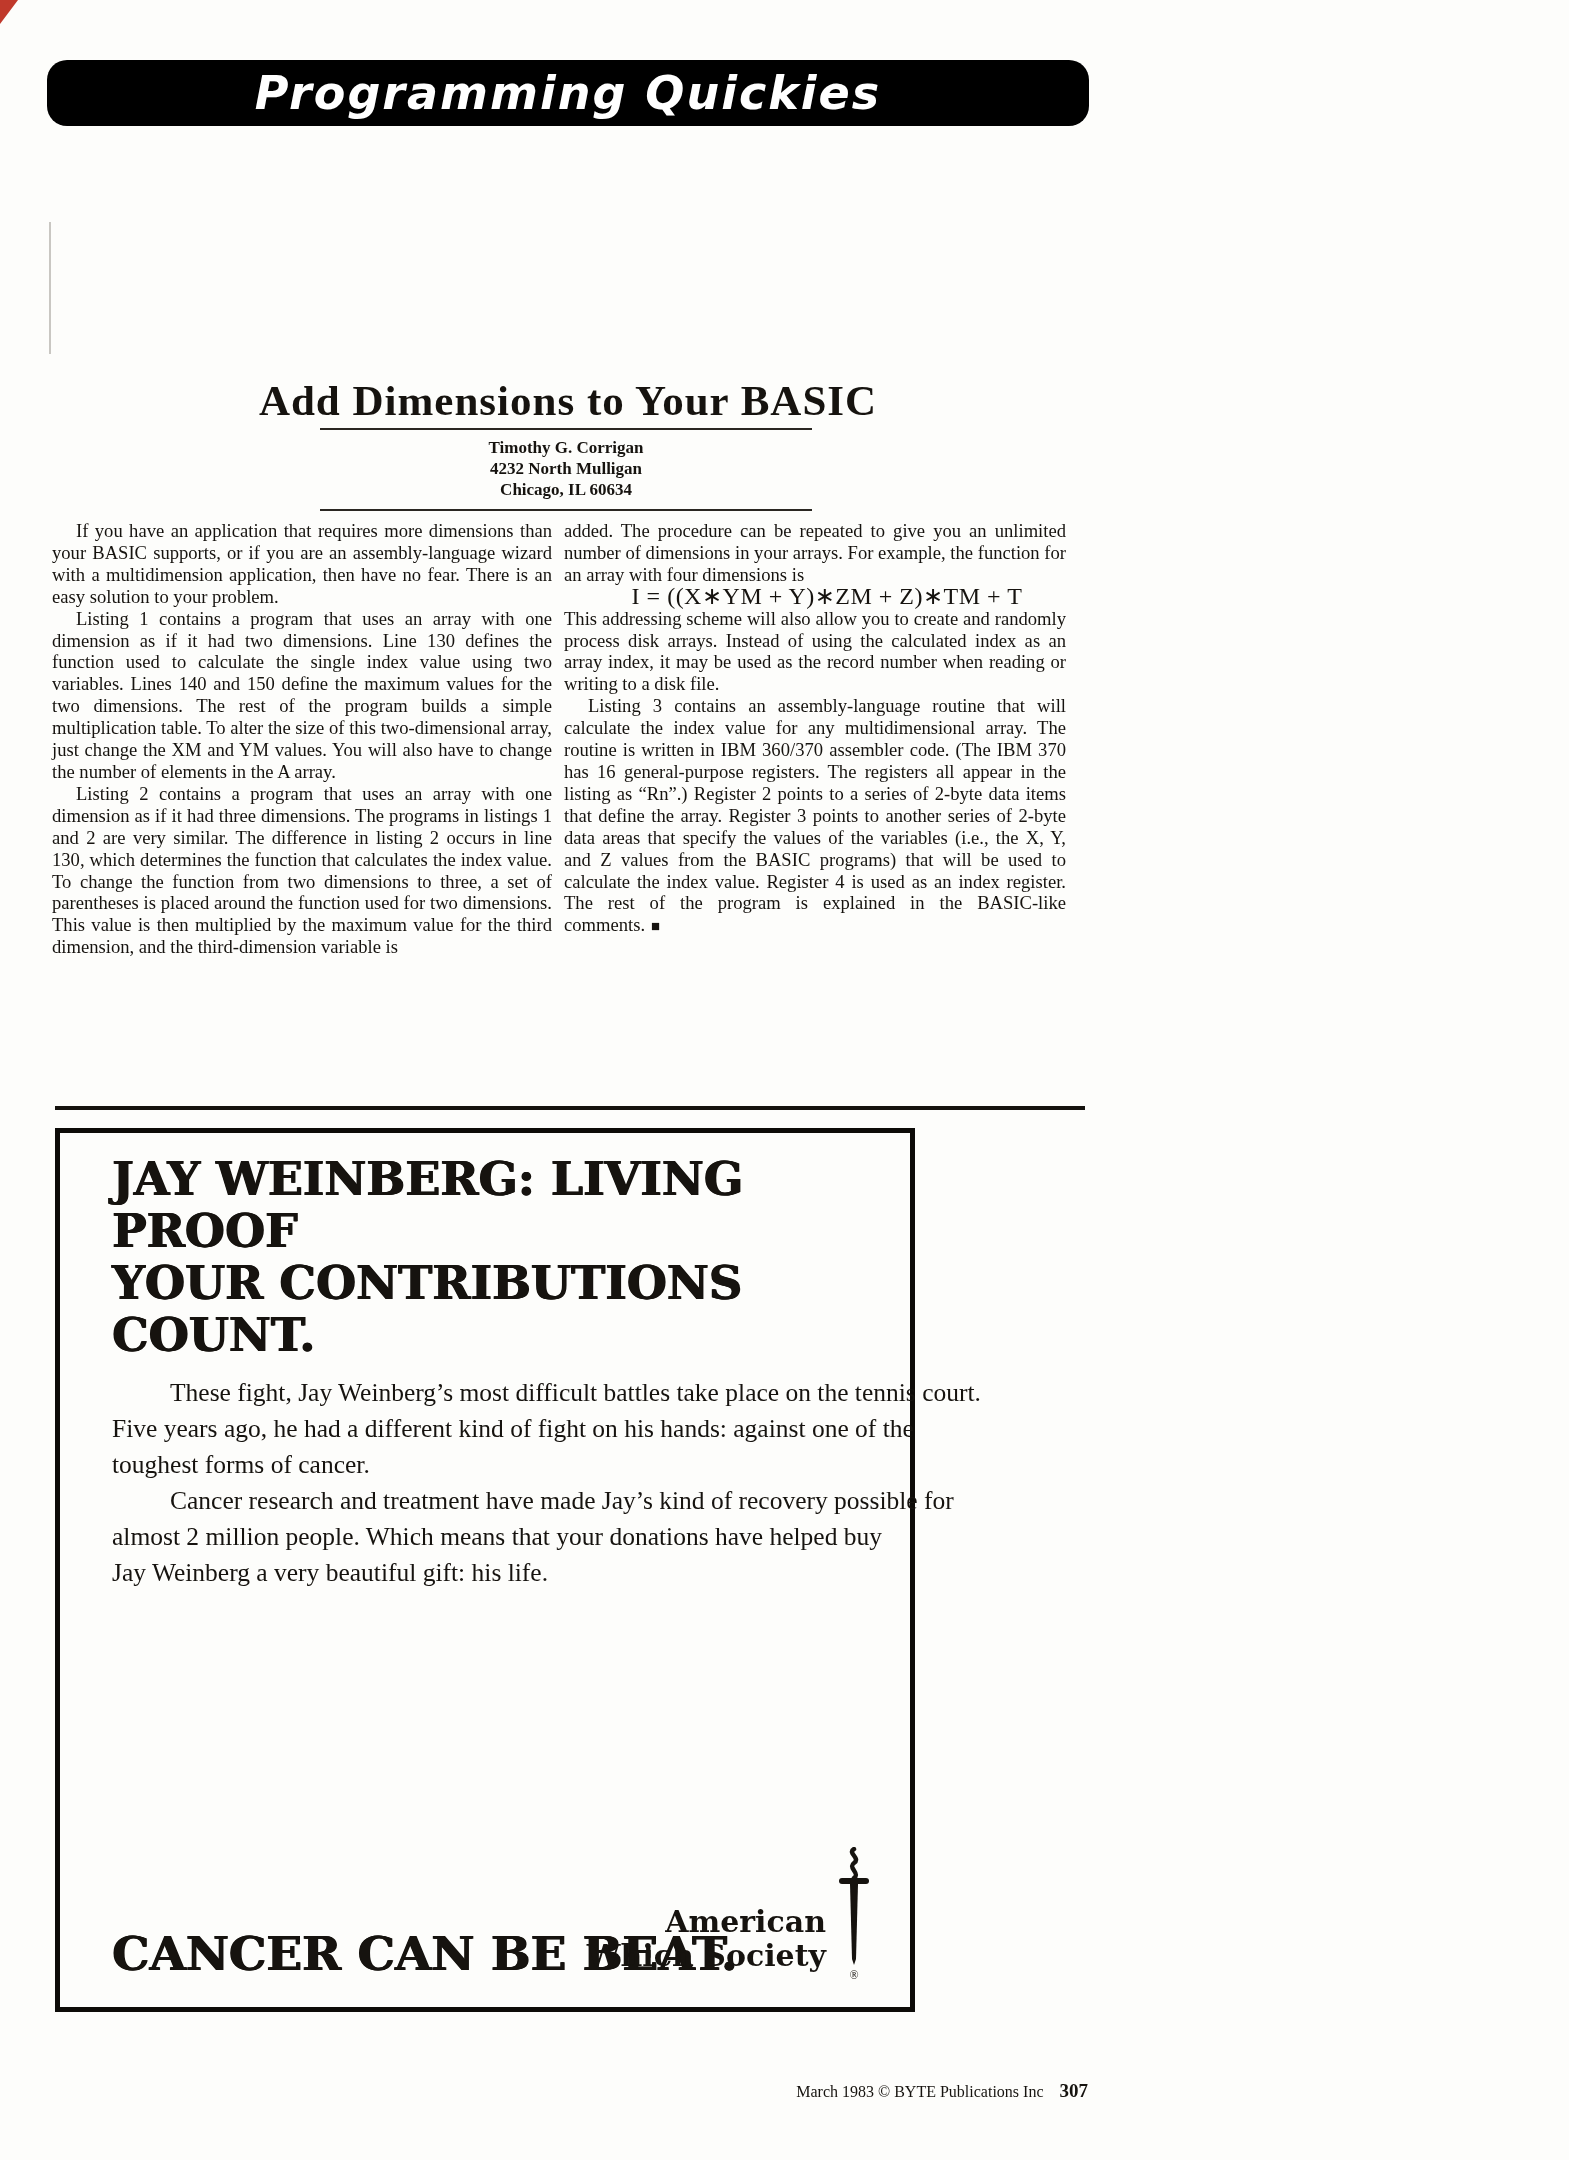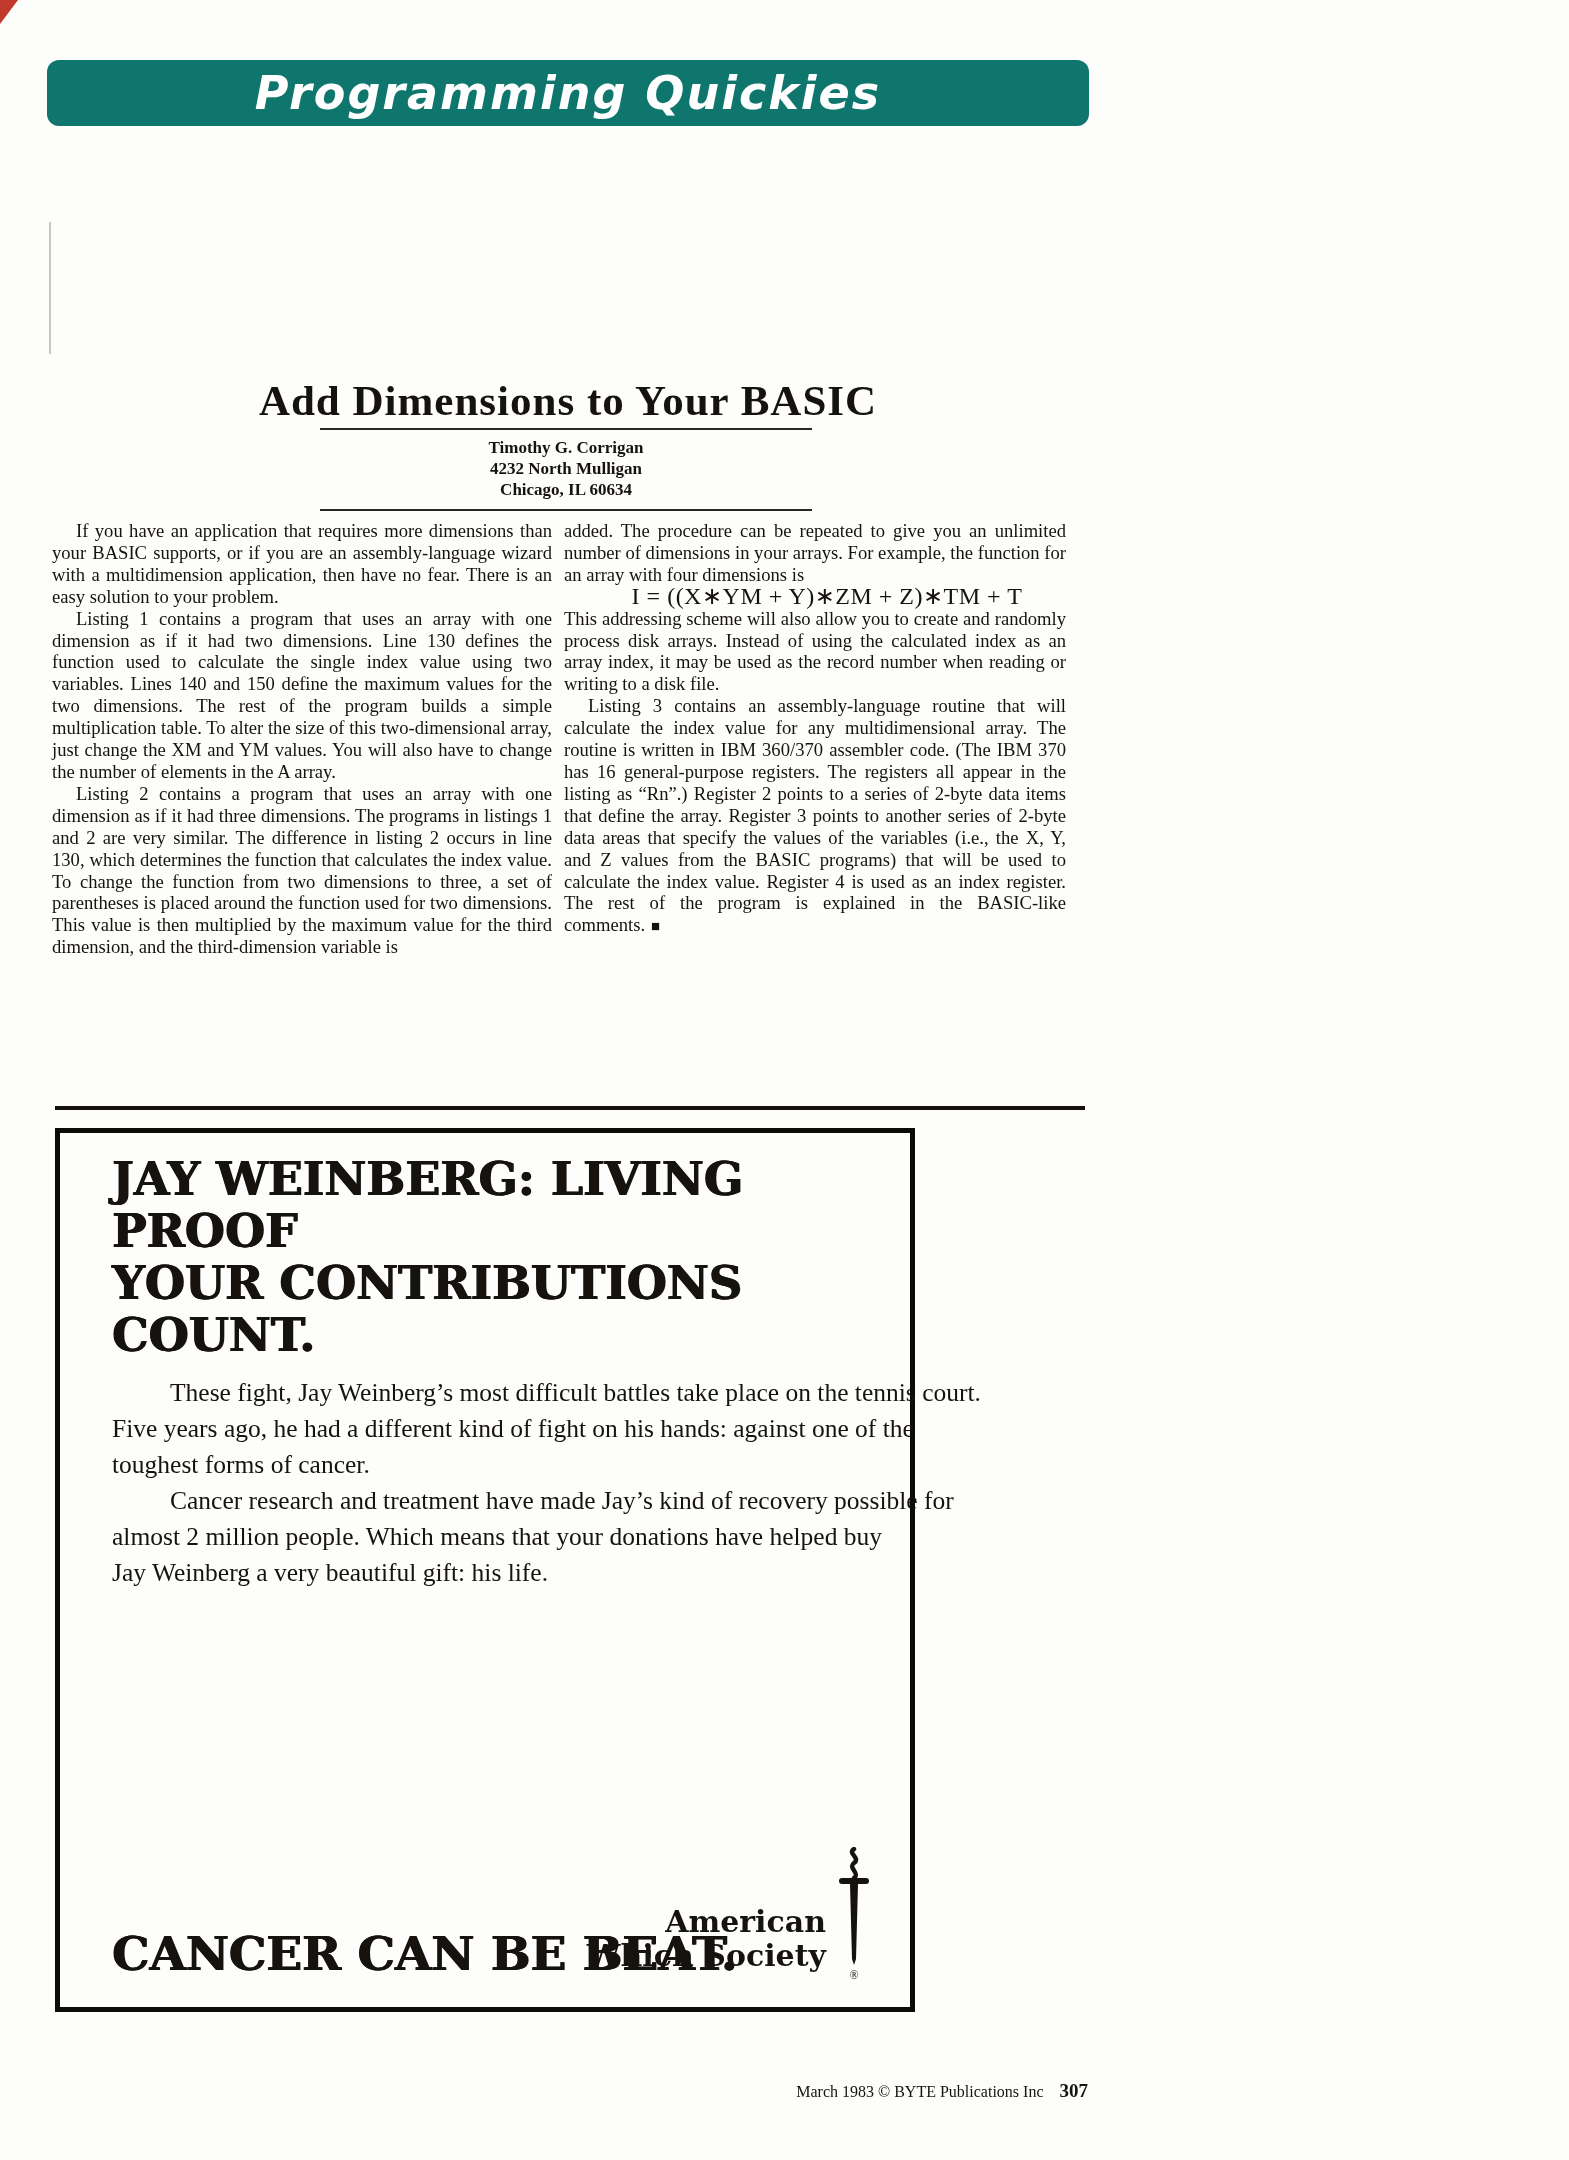--- a/index.html
+++ b/index.html
@@ -9,21 +9,21 @@
     font-family:"Liberation Serif", serif;
   }
 
   
   .corner-mark{ position:absolute; left:0; top:0; width:0; height:0;
     border-top:24px solid #c0392b; border-right:18px solid transparent; }
   .edge-mark{ position:absolute; left:49px; top:222px; width:2px; height:132px; background:#c9c7c2; }
 
   
   .banner{ position:absolute; left:47px; top:60px; width:1042px; height:66px;
-    background:#0f766e; border-radius:12px; display:flex; align-items:center; justify-content:center; }
+    background:#000000; border-radius:20px; display:flex; align-items:center; justify-content:center; }
   .banner-text{ color:#ffffff; font-family:"DejaVu Sans", sans-serif; font-weight:800;
     font-style:italic; font-size:46px; letter-spacing:2px; }
 
   
   .article-title{ position:absolute; left:50px; top:350px; width:1036px; text-align:center;
     font-size:43px; font-weight:bold; letter-spacing:1px; line-height:1; }
   .byline-box{ position:absolute; left:320px; top:428px; width:492px;
     border-top:2px solid #2a2722; border-bottom:2px solid #2a2722;
     padding:7px 0 9px 0; text-align:center; font-weight:bold; font-size:17px; line-height:21px; }
 

